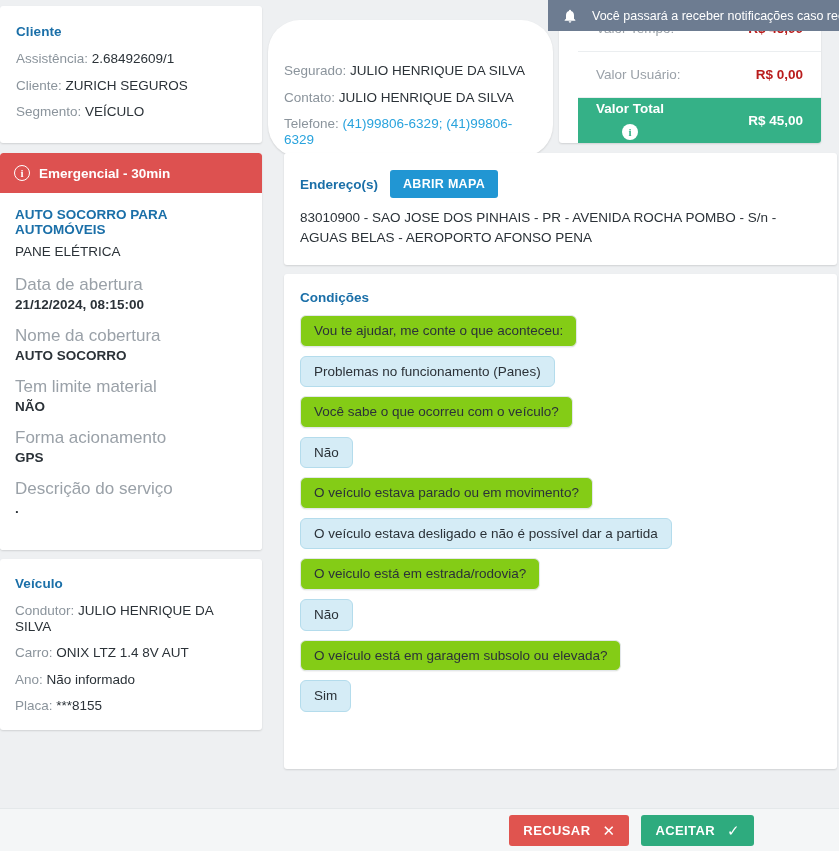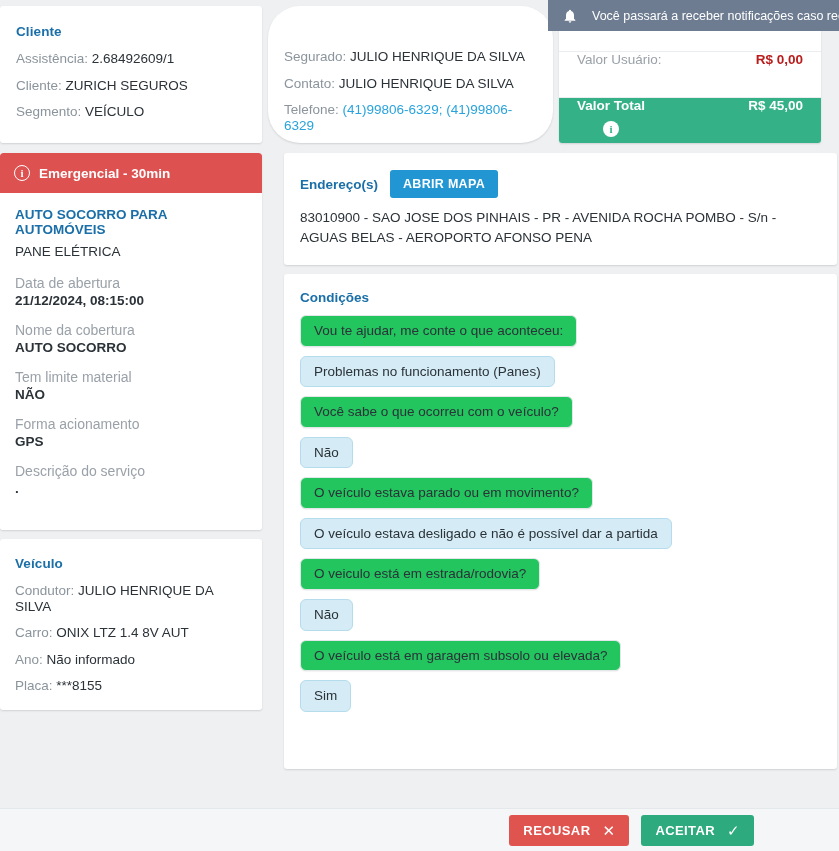--- a/index.html
+++ b/index.html
@@ -14,41 +14,42 @@
   
   .toprow { position: absolute; left: 0; top: 6px; width: 740px; height: 140px; }
 
   .card { background: #ffffff; border-radius: 3px; box-shadow: 0 1px 2px rgba(0,0,0,.13); }
 
   .card-cliente {
     position: absolute; left: 0; top: 0; width: 262px; height: 137px;
     padding: 18px 16px 0 16px;
   }
   .card-segurado {
-    position: absolute; left: 268px; top: 0; width: 285px; height: 137px;
+    position: absolute; left: 268px; top: 14px; width: 285px; height: 137px;
     padding: 18px 16px 0 16px;
     border-radius: 32px;
   }
   .card-valores {
     position: absolute; left: 559px; top: 0; width: 262px; height: 137px;
     padding: 0; overflow: hidden;
   }
 
   .sec-title { color: #1a6fa8; font-size: 13.5px; font-weight: bold; margin-bottom: 12px; letter-spacing: .1px; }
   .kv { font-size: 13.5px; color: #1f2933; margin-bottom: 11px; line-height: 1.15; }
   .kv .k { color: #8b949c; font-weight: normal; }
   .kv .v { color: #2b3238; }
   .kv .v.link { color: #29a3dd; }
 
   
   .vrow {
-    display: flex; justify-content: space-between;
+    display: flex; align-items: center; justify-content: space-between;
     padding: 0 18px; height: 46px;
     font-size: 13.5px;
     border-bottom: 1px solid #ebeef0;
+    margin-left: 19px;
   }
   .vrow .vlabel { color: #9aa1a8; }
   .vrow .vval { color: #b91c1c; font-weight: bold; }
   .vrow.total {
     background: #35b187; border-bottom: none; height: 45px;
   }
   .vrow.total .vlabel { color: #ffffff; font-weight: bold; display: flex; align-items: center; gap: 8px; flex-direction: column; }
   .vrow.total .vval { color: #ffffff; font-weight: bold; }
   .info-dot {
     width: 16px; height: 16px; border-radius: 50%;
@@ -82,21 +83,21 @@
   .circ-i {
     width: 16px; height: 16px; border-radius: 50%;
     border: 1.4px solid #ffffff; color: #ffffff;
     font-size: 11px; font-family: "Liberation Serif", serif;
     display: inline-flex; align-items: center; justify-content: center; line-height: 1;
   }
   .svc-body { background: #fff; border-radius: 0 0 3px 3px; padding: 14px 15px 18px 15px; }
   .svc-title { color: #1a6fa8; font-size: 13.5px; font-weight: bold; margin-bottom: 7px; }
   .svc-sub { color: #2b3238; font-size: 13.5px; margin-bottom: 16px; }
   .fld { margin-bottom: 14px; }
-  .fld .lbl { color: #9aa1a8; font-size: 14px; margin-bottom: 2px; }
+  .fld .lbl { color: #9aa1a8; font-size: 17px; margin-bottom: 2px; }
   .fld .val { color: #2b3238; font-size: 13.5px; font-weight: bold; }
   .fld:last-child { margin-bottom: 16px; }
 
   .veic-card { background: #fff; border-radius: 3px; margin-top: 9px; padding: 17px 15px 16px 15px; }
 
   
   .main { position: absolute; left: 284px; top: 153px; width: 553px; }
 
   .addr-card { background: #fff; border-radius: 3px; padding: 17px 16px 18px 16px; }
   .addr-head { display: flex; align-items: center; gap: 12px; margin-bottom: 10px; }
@@ -109,21 +110,21 @@
   .addr-text { color: #2b3238; font-size: 13.5px; line-height: 1.45; }
 
   .cond-card { background: #fff; border-radius: 3px; margin-top: 9px; padding: 16px 16px 20px 16px; height: 495px; }
   .cond-title { color: #1a6fa8; font-size: 13.5px; font-weight: bold; margin-bottom: 10px; }
   .bubbles { display: flex; flex-direction: column; align-items: flex-start; gap: 9px; }
   .bub {
     font-size: 13.5px; color: #2b3238;
     padding: 6px 13px; border-radius: 6px;
     line-height: 1.3; max-width: 500px;
   }
-  .bub.q { background: #22c55e; border: 1px solid #e3e7ea; box-shadow: 0 1px 1px rgba(0,0,0,.05); }
+  .bub.q { background: #84cc16; border: 1px solid #e3e7ea; box-shadow: 0 1px 1px rgba(0,0,0,.05); }
   .bub.a { background: #d5ecf6; border: 1px solid #b4dcec; }
 
   
   .footer {
     position: absolute; left: 0; bottom: 0; width: 839px; height: 43px;
     background: #f4f6f7; border-top: 1px solid #e4e8ea;
     display: flex; align-items: center; justify-content: flex-end;
     padding-right: 85px; gap: 12px;
   }
   .btn-act {

